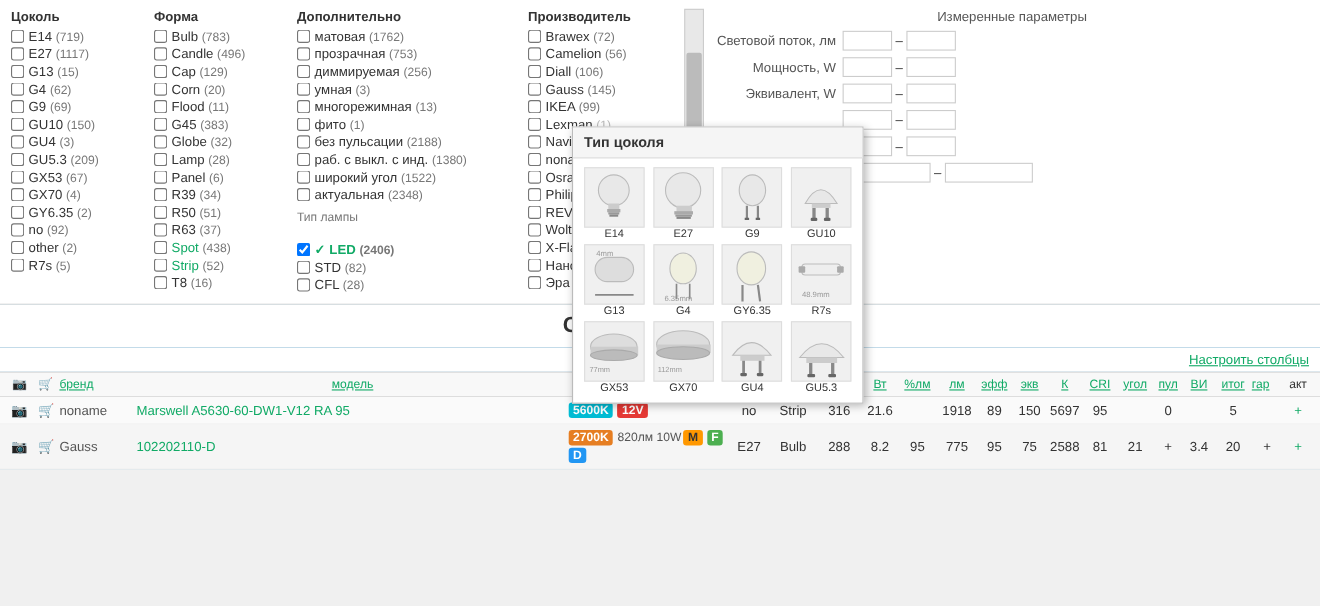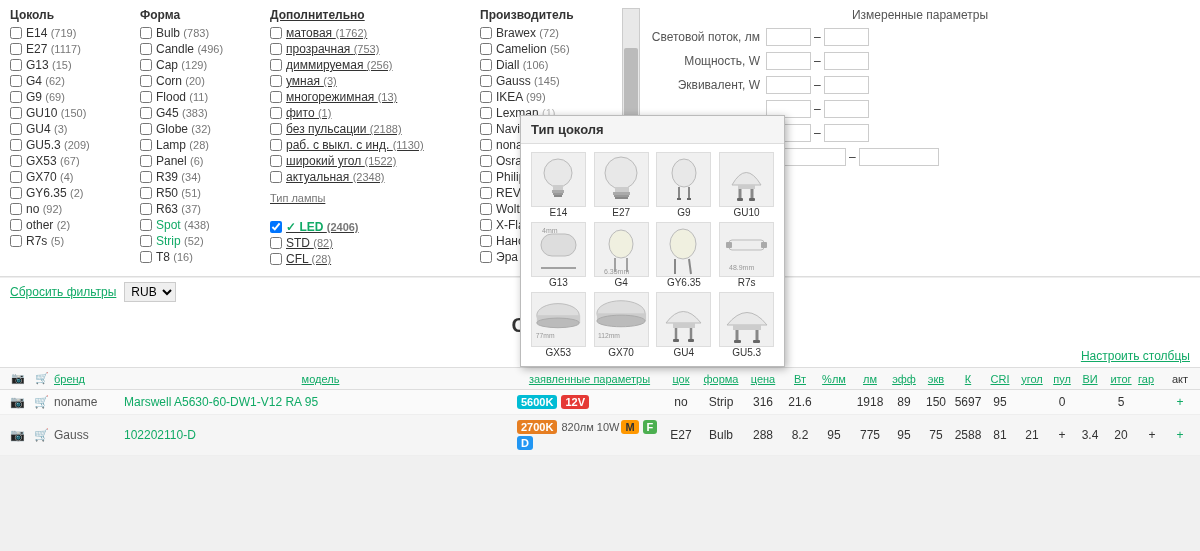--- a/index.html
+++ b/index.html
@@ -4,21 +4,21 @@
   <style>
     * { box-sizing: border-box; margin: 0; padding: 0; }
     body { font-family: Arial, sans-serif; font-size: 12px; background: #f0f0f0; color: #333; }
     
     .main-container { width: 1200px; background: #0369a1; }
     
     
     .filters-section { display: flex; padding: 8px 10px; background: #fff; border-bottom: 1px solid #ddd; position: relative; }
     
     .filter-column { display: flex; flex-direction: column; min-width: 120px; margin-right: 10px; }
-    .filter-column-wide { min-width: 200px; text-decoration: underline; }
+    .filter-column-wide { min-width: 200px; }
     
     .filter-header { font-weight: bold; color: #333; margin-bottom: 4px; font-size: 12px; }
     
     .filter-item { display: flex; align-items: center; margin-bottom: 2px; font-size: 12px; white-space: nowrap; }
     .filter-item input[type="checkbox"] { margin-right: 4px; width: 12px; height: 12px; }
     
     .filter-count { color: #777; font-size: 11px; }
     
     .checked-item { color: #1a6; font-weight: bold; }
     .measured-params-title { text-align: center; font-size: 12px; color: #555; margin-bottom: 6px; }
@@ -274,21 +274,21 @@
         <div class="filter-item">
           <input type="checkbox" style="">
           <span>фито <span class="filter-count">(1)</span></span>
         </div>
         <div class="filter-item">
           <input type="checkbox" style="">
           <span>без пульсации <span class="filter-count">(2188)</span></span>
         </div>
         <div class="filter-item">
           <input type="checkbox" style="">
-          <span>раб. с выкл. с инд. <span class="filter-count">(1130)</span></span>
+          <span>раб. с выкл. с инд. <span class="filter-count">(1380)</span></span>
         </div>
         <div class="filter-item">
           <input type="checkbox" style="">
           <span>широкий угол <span class="filter-count">(1522)</span></span>
         </div>
         <div class="filter-item">
           <input type="checkbox" style="">
           <span>актуальная <span class="filter-count">(2348)</span></span>
         </div>
         <div class="lamp-type-section">
@@ -570,28 +570,20 @@
                 </svg>
               </div>
               <span>GU5.3</span>
             </div>
           </div>
         </div>
       </div>
     </div>
   </div>
 
-  <div class="filters-bottom">
-    <a class="reset-link">Сбросить фильтры</a>
-    <select class="currency-select">
-      <option>RUB</option>
-      <option>USD</option>
-      <option>EUR</option>
-    </select>
-  </div>
 
   <div class="page-title-row">
     <span>СТРАНИЦА 1</span>
     <span> ...</span>
   </div>
 
   <div class="configure-row">
     <a class="configure-link">Настроить столбцы</a>
   </div>
 

